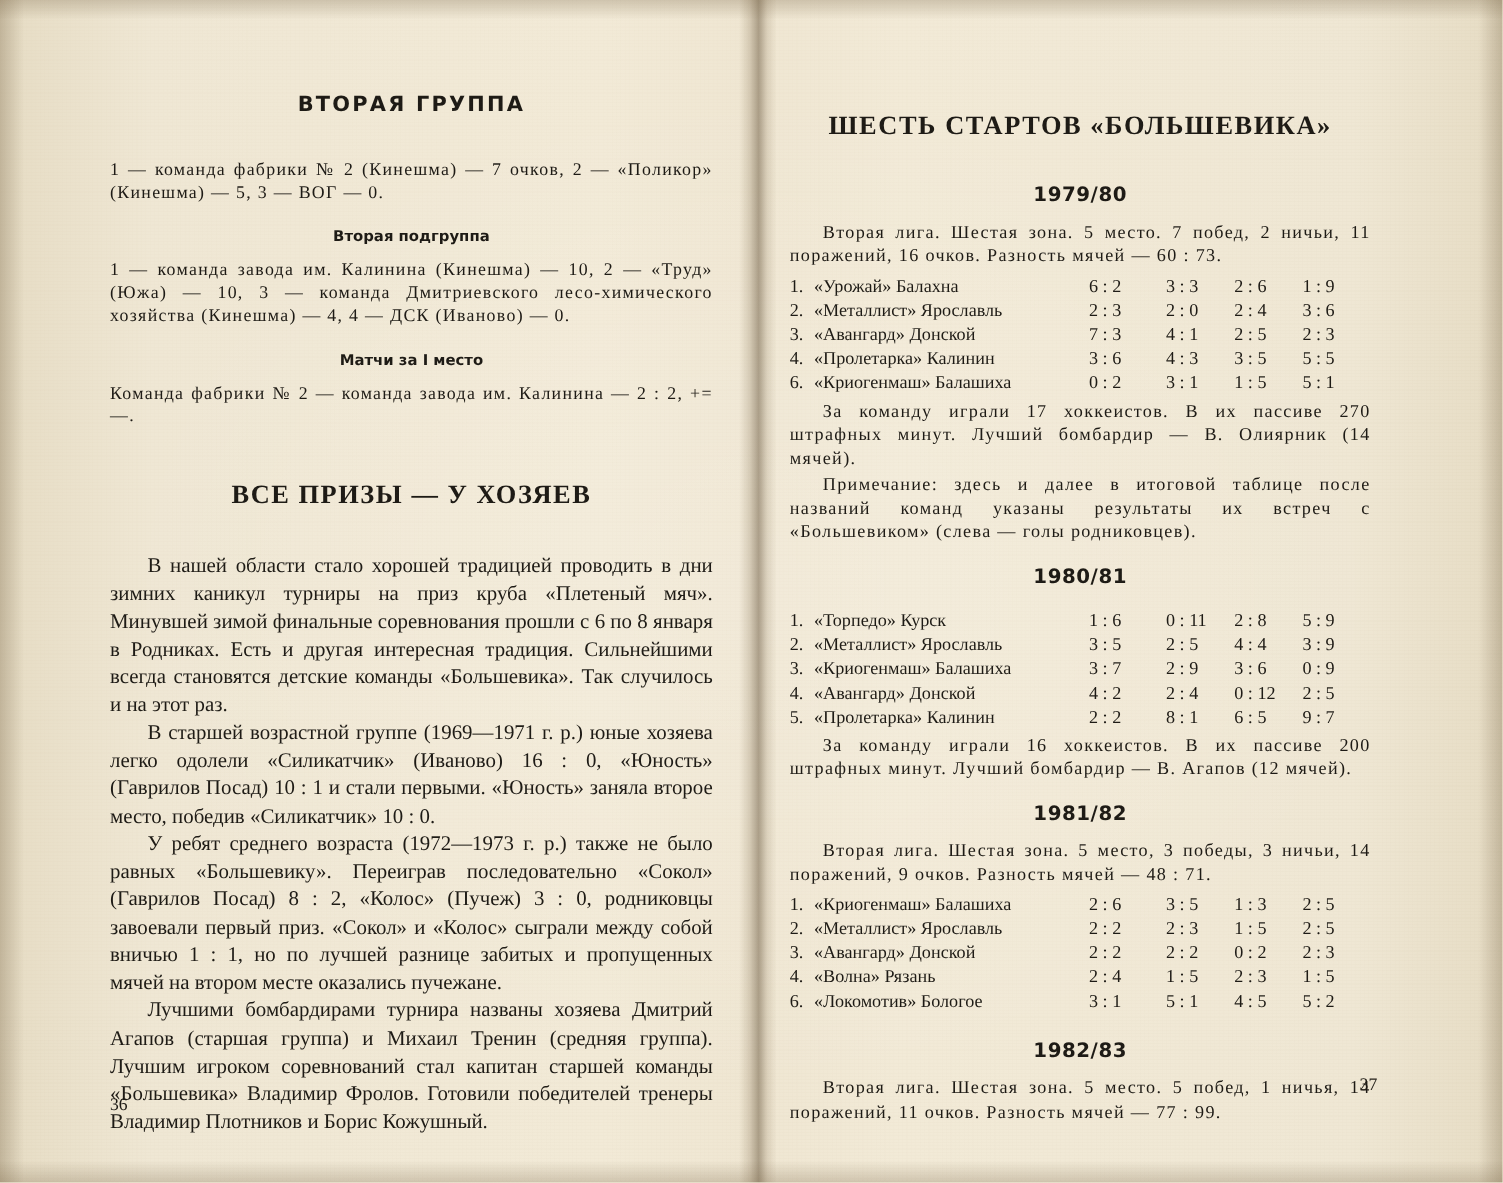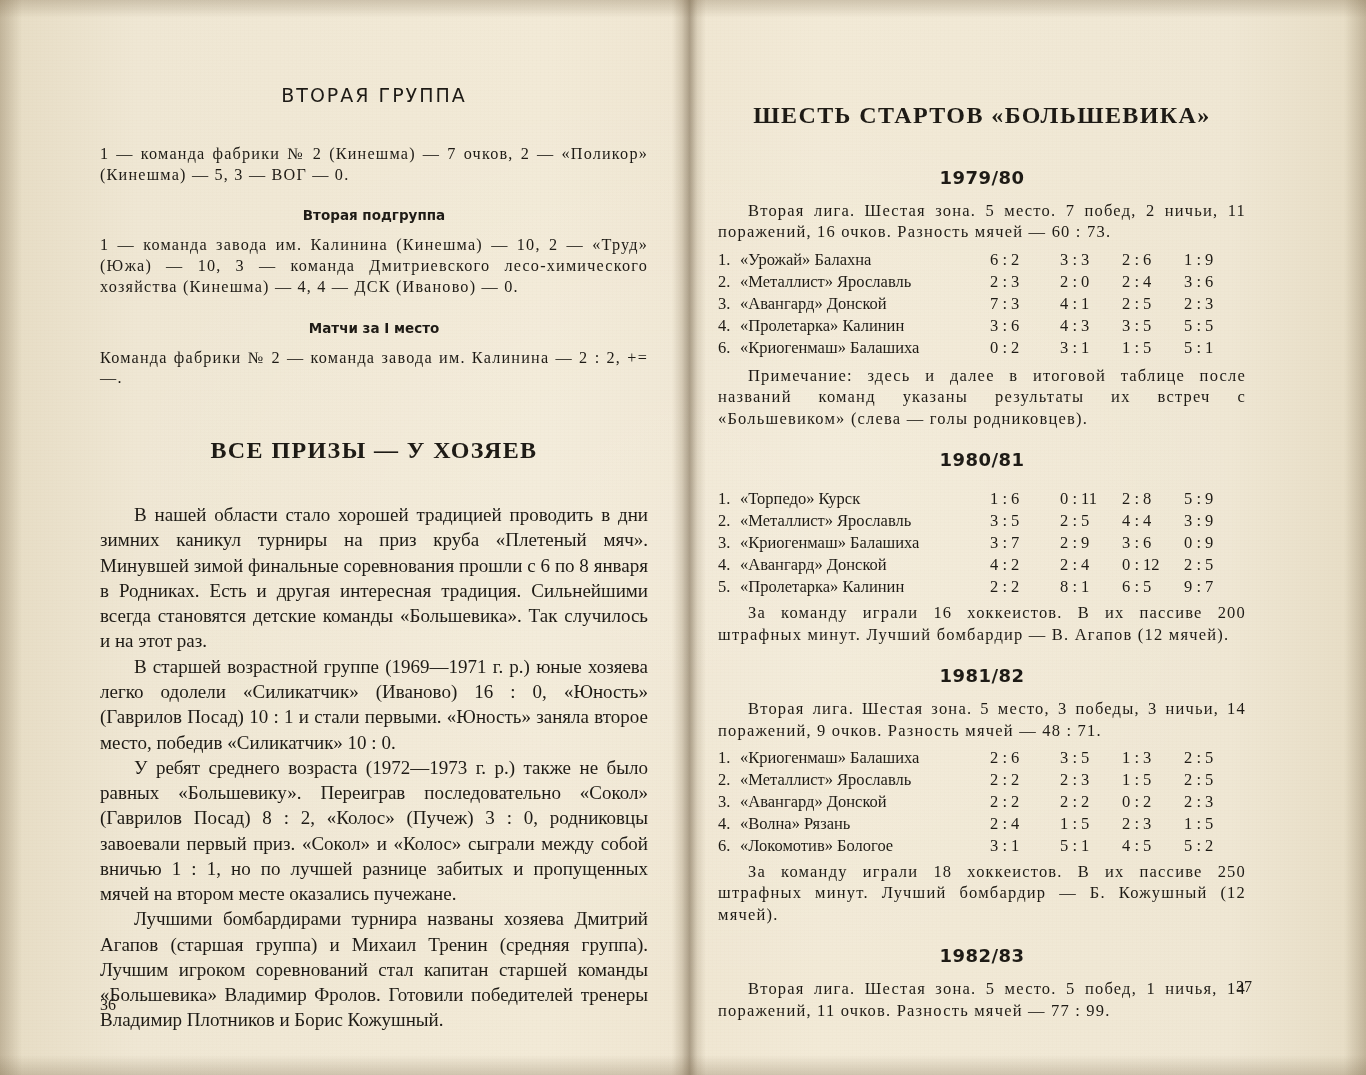--- a/index.html
+++ b/index.html
@@ -55,21 +55,21 @@
 
   .col {
     position: absolute;
     top: 0;
   }
   .col-left { left: 100px; width: 548px; }
   .col-right { left: 718px; width: 528px; }
 
   h1.section-title {
     font-family: "DejaVu Sans", sans-serif;
-    font-weight: normal;
+    font-weight: bold;
     font-size: 19px;
     letter-spacing: 2.0px;
     text-align: center;
     margin: 0;
   }
   h1.big-title {
     font-family: Liberation Serif, serif;
     font-weight: bold;
     font-size: 24px;
     letter-spacing: 1.4px;
@@ -237,20 +237,21 @@
                 <td class="rank">6.</td>
                 <td class="team">«Криогенмаш» Балашиха</td>
                 <td class="sc sp">0 : 2</td>
                 <td class="sc">3 : 1</td>
                 <td class="sc">1 : 5</td>
                 <td class="sc">5 : 1</td>
               </tr>
             </tbody>
           </table>
           <div style="height: 4px;"></div>
+          <p class="small-ind letterspaced">За команду играли 17 хоккеистов. В их пассиве 270 штрафных минут. Лучший бомбардир — В. Олиярник (14 мячей).</p>
           <p class="small-ind letterspaced" style="margin-top: 2px;">Примечание: здесь и далее в итоговой таблице после названий команд указаны результаты их встреч с «Большевиком» (слева — голы родниковцев).</p>
         </div>
         <div style="margin-top: 20px;">
           <h2 class="season">1980/81</h2>
           <div style="height: 12px;"></div>
           <div style="height: 6px;"></div>
           <table class="standings">
             <tbody>
               <tr>
                 <td class="rank">1.</td>
@@ -340,21 +341,20 @@
                 <td class="rank">6.</td>
                 <td class="team">«Локомотив» Бологое</td>
                 <td class="sc sp">3 : 1</td>
                 <td class="sc">5 : 1</td>
                 <td class="sc">4 : 5</td>
                 <td class="sc">5 : 2</td>
               </tr>
             </tbody>
           </table>
           <div style="height: 4px;"></div>
-          <p class="small-ind letterspaced">За команду играли 18 хоккеистов. В их пассиве 250 штрафных минут. Лучший бомбардир — Б. Кожушный (12 мячей).</p>
         </div>
         <div style="margin-top: 20px;">
           <h2 class="season">1982/83</h2>
           <div style="height: 12px;"></div>
           <p class="small-ind letterspaced">Вторая лига. Шестая зона. 5 место. 5 побед, 1 ничья, 14 поражений, 11 очков. Разность мячей — 77 : 99.</p>
         </div>
       </div>
   </div>
 
   <div class="pagenum pagenum-left">36</div>

